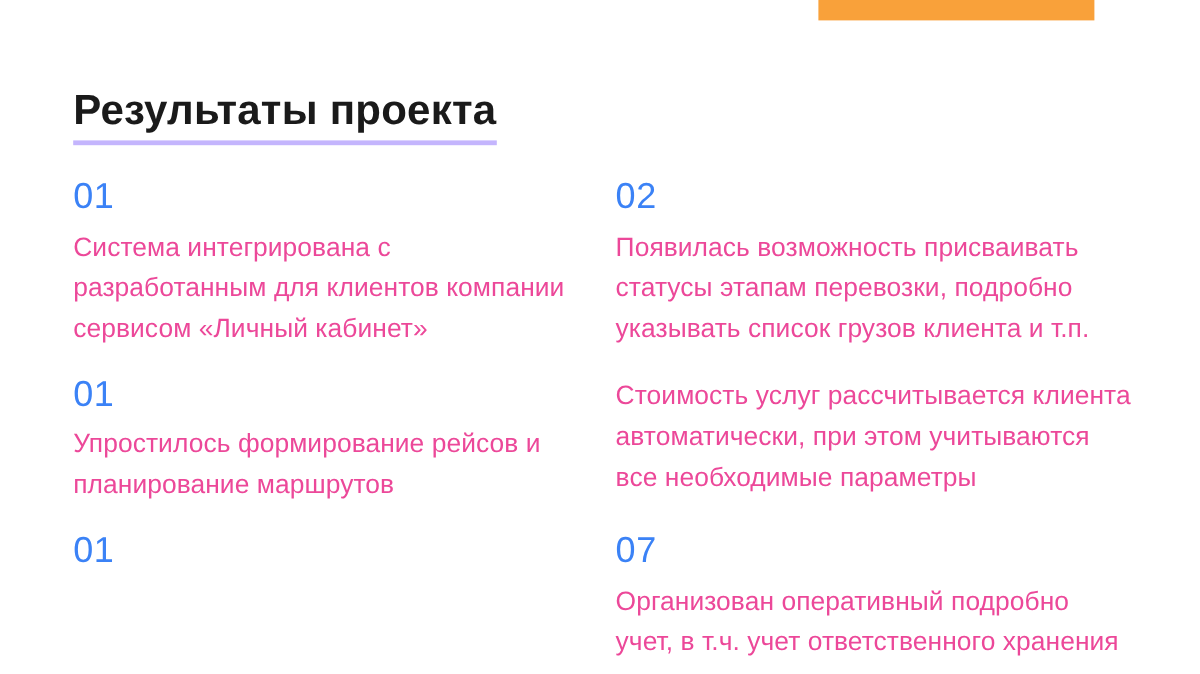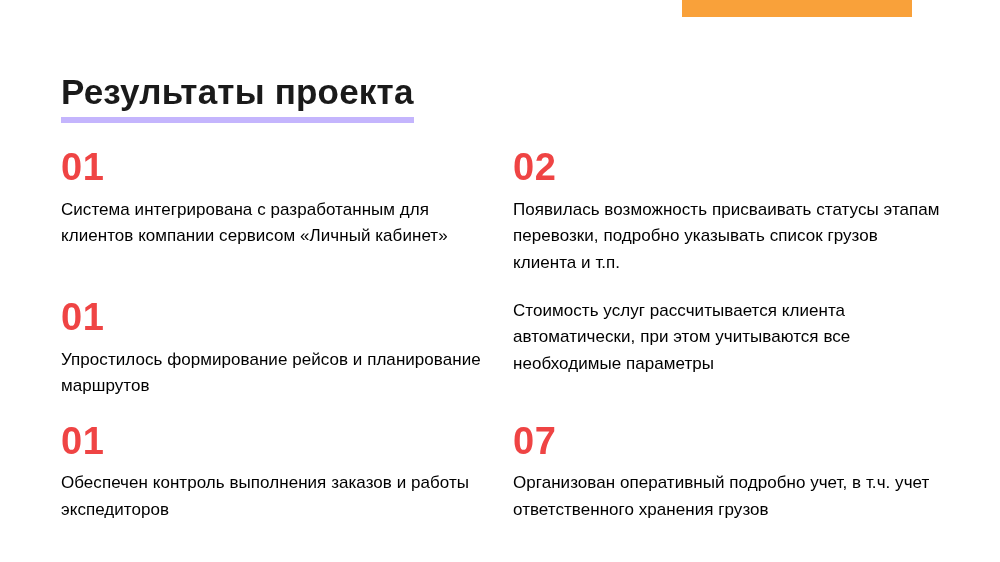--- a/index.html
+++ b/index.html
@@ -36,47 +36,47 @@
     width: 420px;
   }
   .title {
     font-size: 35px;
     font-weight: bold;
     color: #1a1a1a;
     line-height: 1.15;
     letter-spacing: 0.2px;
     display: inline-block;
     padding-bottom: 5px;
-    border-bottom: 6px solid #c4b5fd;
+    border-bottom: 4px solid #c4b5fd;
   }
   .grid {
     position: absolute;
     top: 148px;
     left: 61px;
     width: 890px;
     display: grid;
     grid-template-columns: 452px 438px;
     grid-template-rows: auto auto auto;
     row-gap: 22px;
     column-gap: 0px;
   }
   .item {
     width: 430px;
   }
   .item-num {
-    font-size: 38px;
-    font-weight: bold;
-    color: #ef4444;
+    font-size: 30px;
+    font-weight: normal;
+    color: #3b82f6;
     line-height: 1.05;
     margin-bottom: 9px;
     letter-spacing: 0.5px;
   }
   .item-text {
-    font-size: 17px;
-    color: #000000;
+    font-size: 22px;
+    color: #ec4899;
     line-height: 1.55;
     letter-spacing: 0.05px;
   }
 </style>
 </head>
 <body>
 
 <div class="slide">
 
   <div class="top-accent"></div>
@@ -101,21 +101,20 @@
       <div class="item-num">01</div>
       <div class="item-text">Упростилось формирование рейсов и планирование маршрутов</div>
     </div>
 
     <div class="item">
       <div class="item-text">Стоимость услуг рассчитывается клиента автоматически, при этом учитываются все необходимые параметры</div>
     </div>
 
     <div class="item">
       <div class="item-num">01</div>
-      <div class="item-text">Обеспечен контроль выполнения заказов и работы экспедиторов</div>
     </div>
 
     <div class="item">
       <div class="item-num">07</div>
       <div class="item-text">Организован оперативный подробно учет, в т.ч. учет ответственного хранения грузов</div>
     </div>
 
   </div>
 </div>
 

